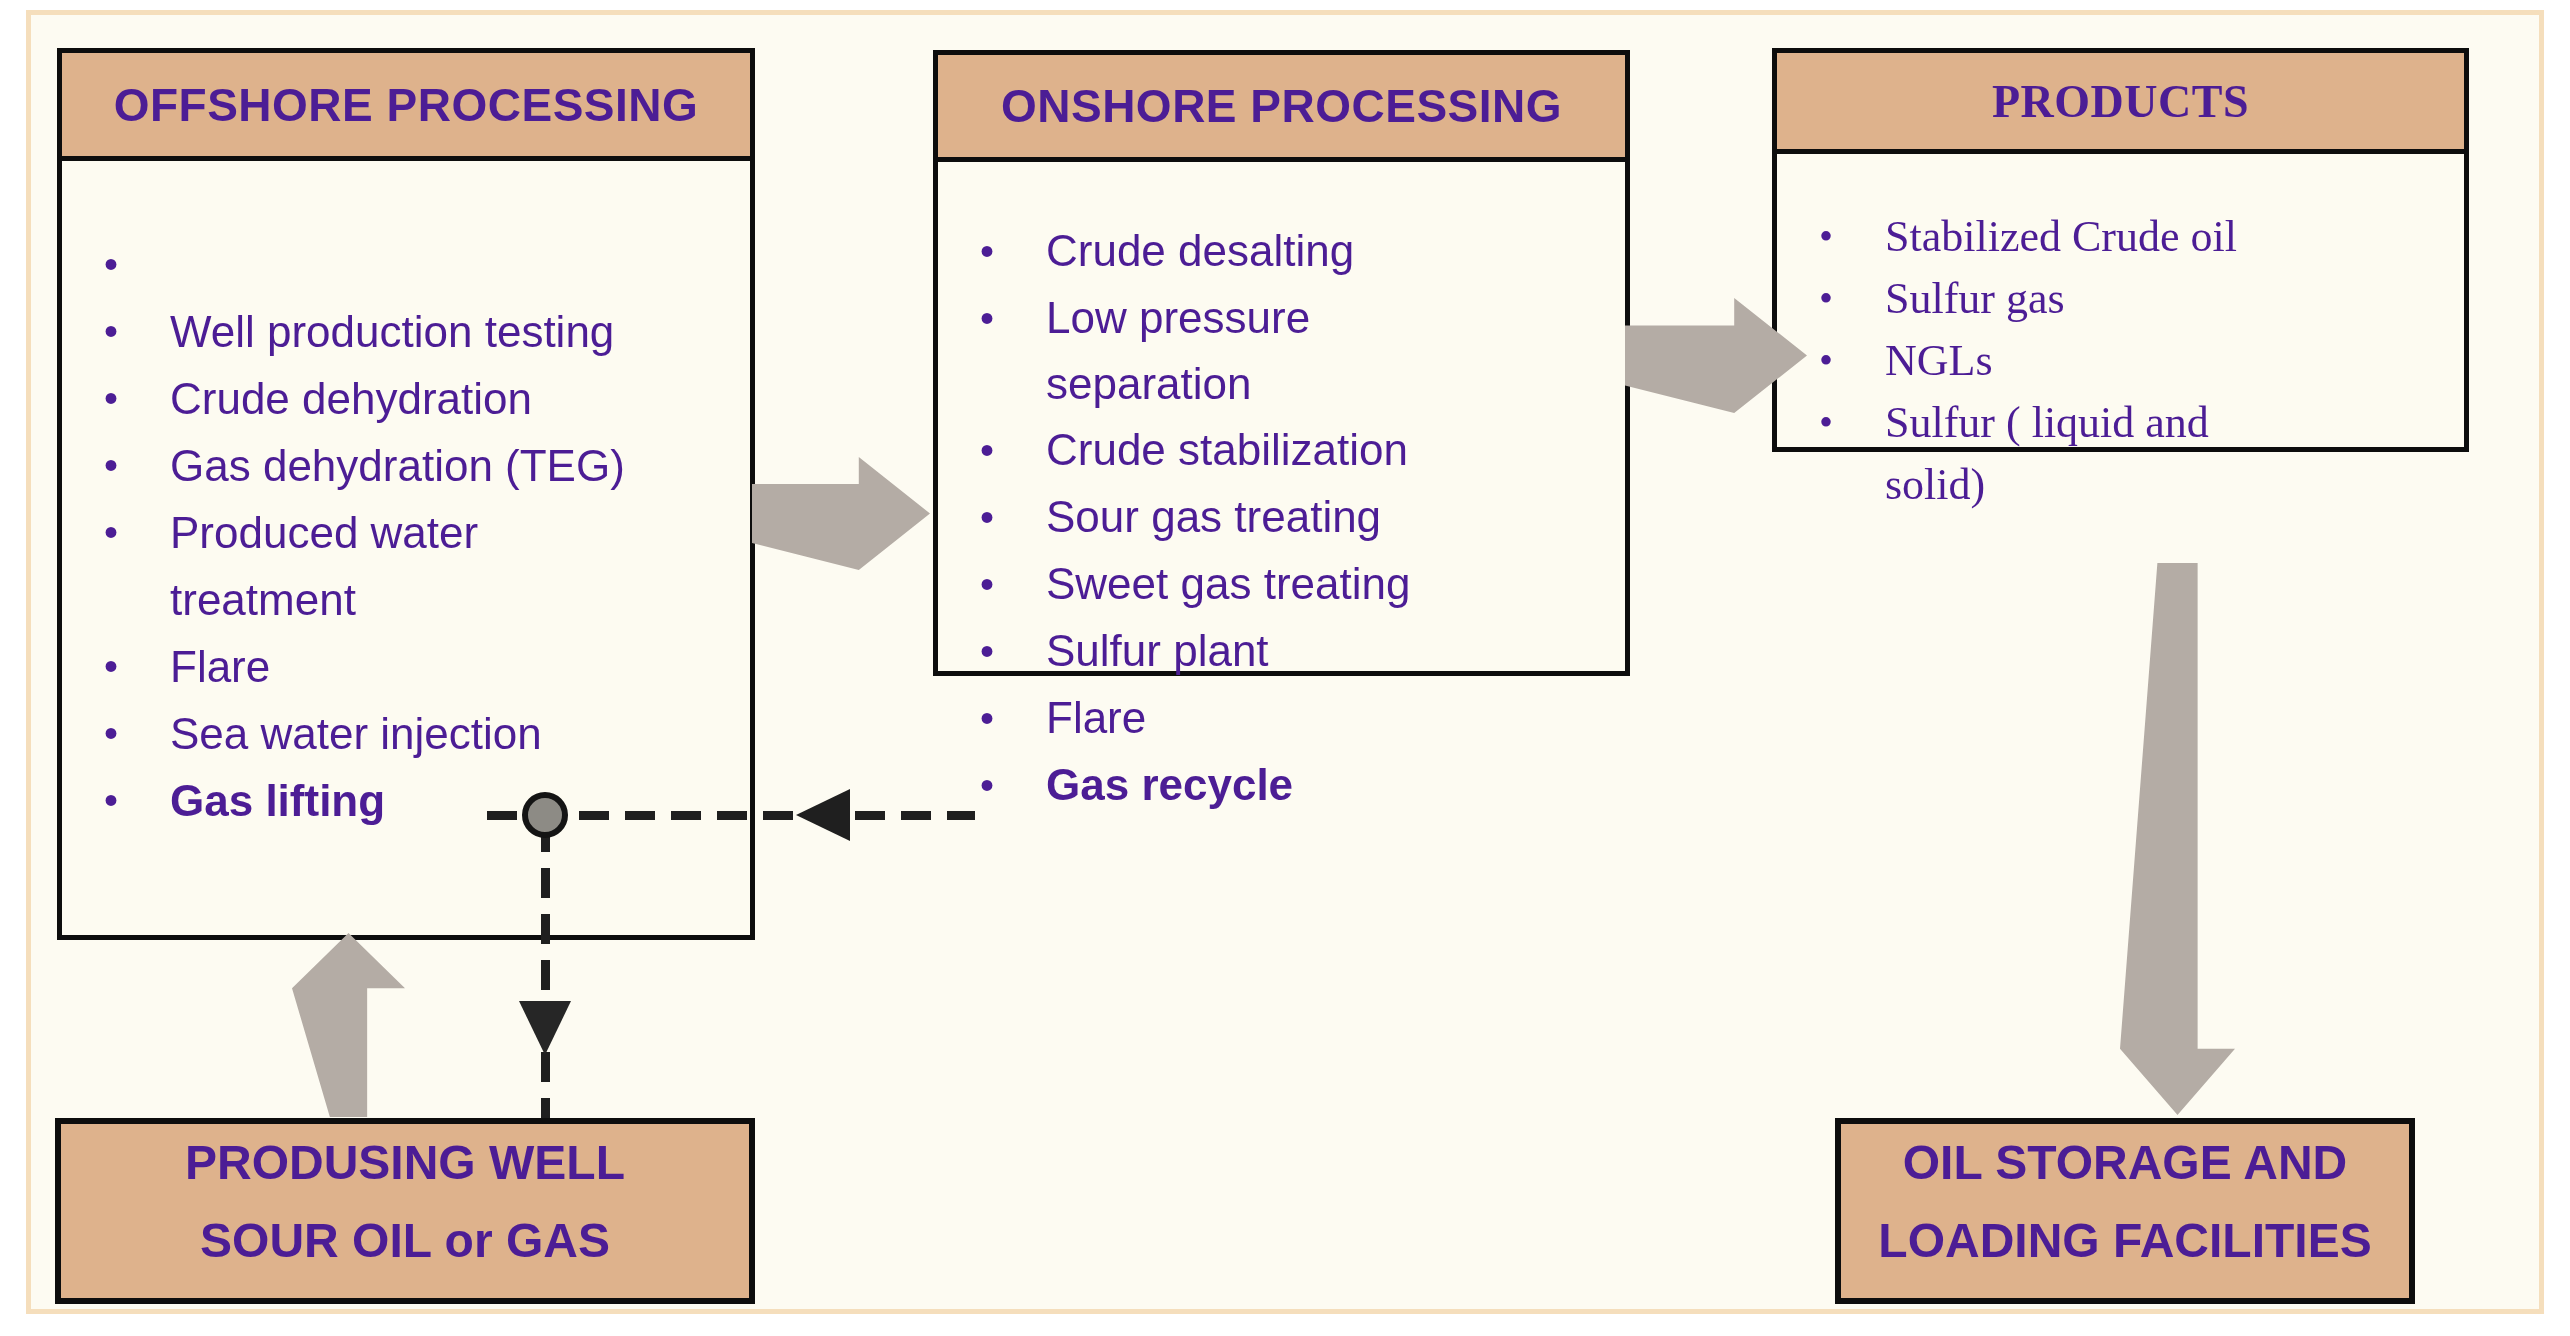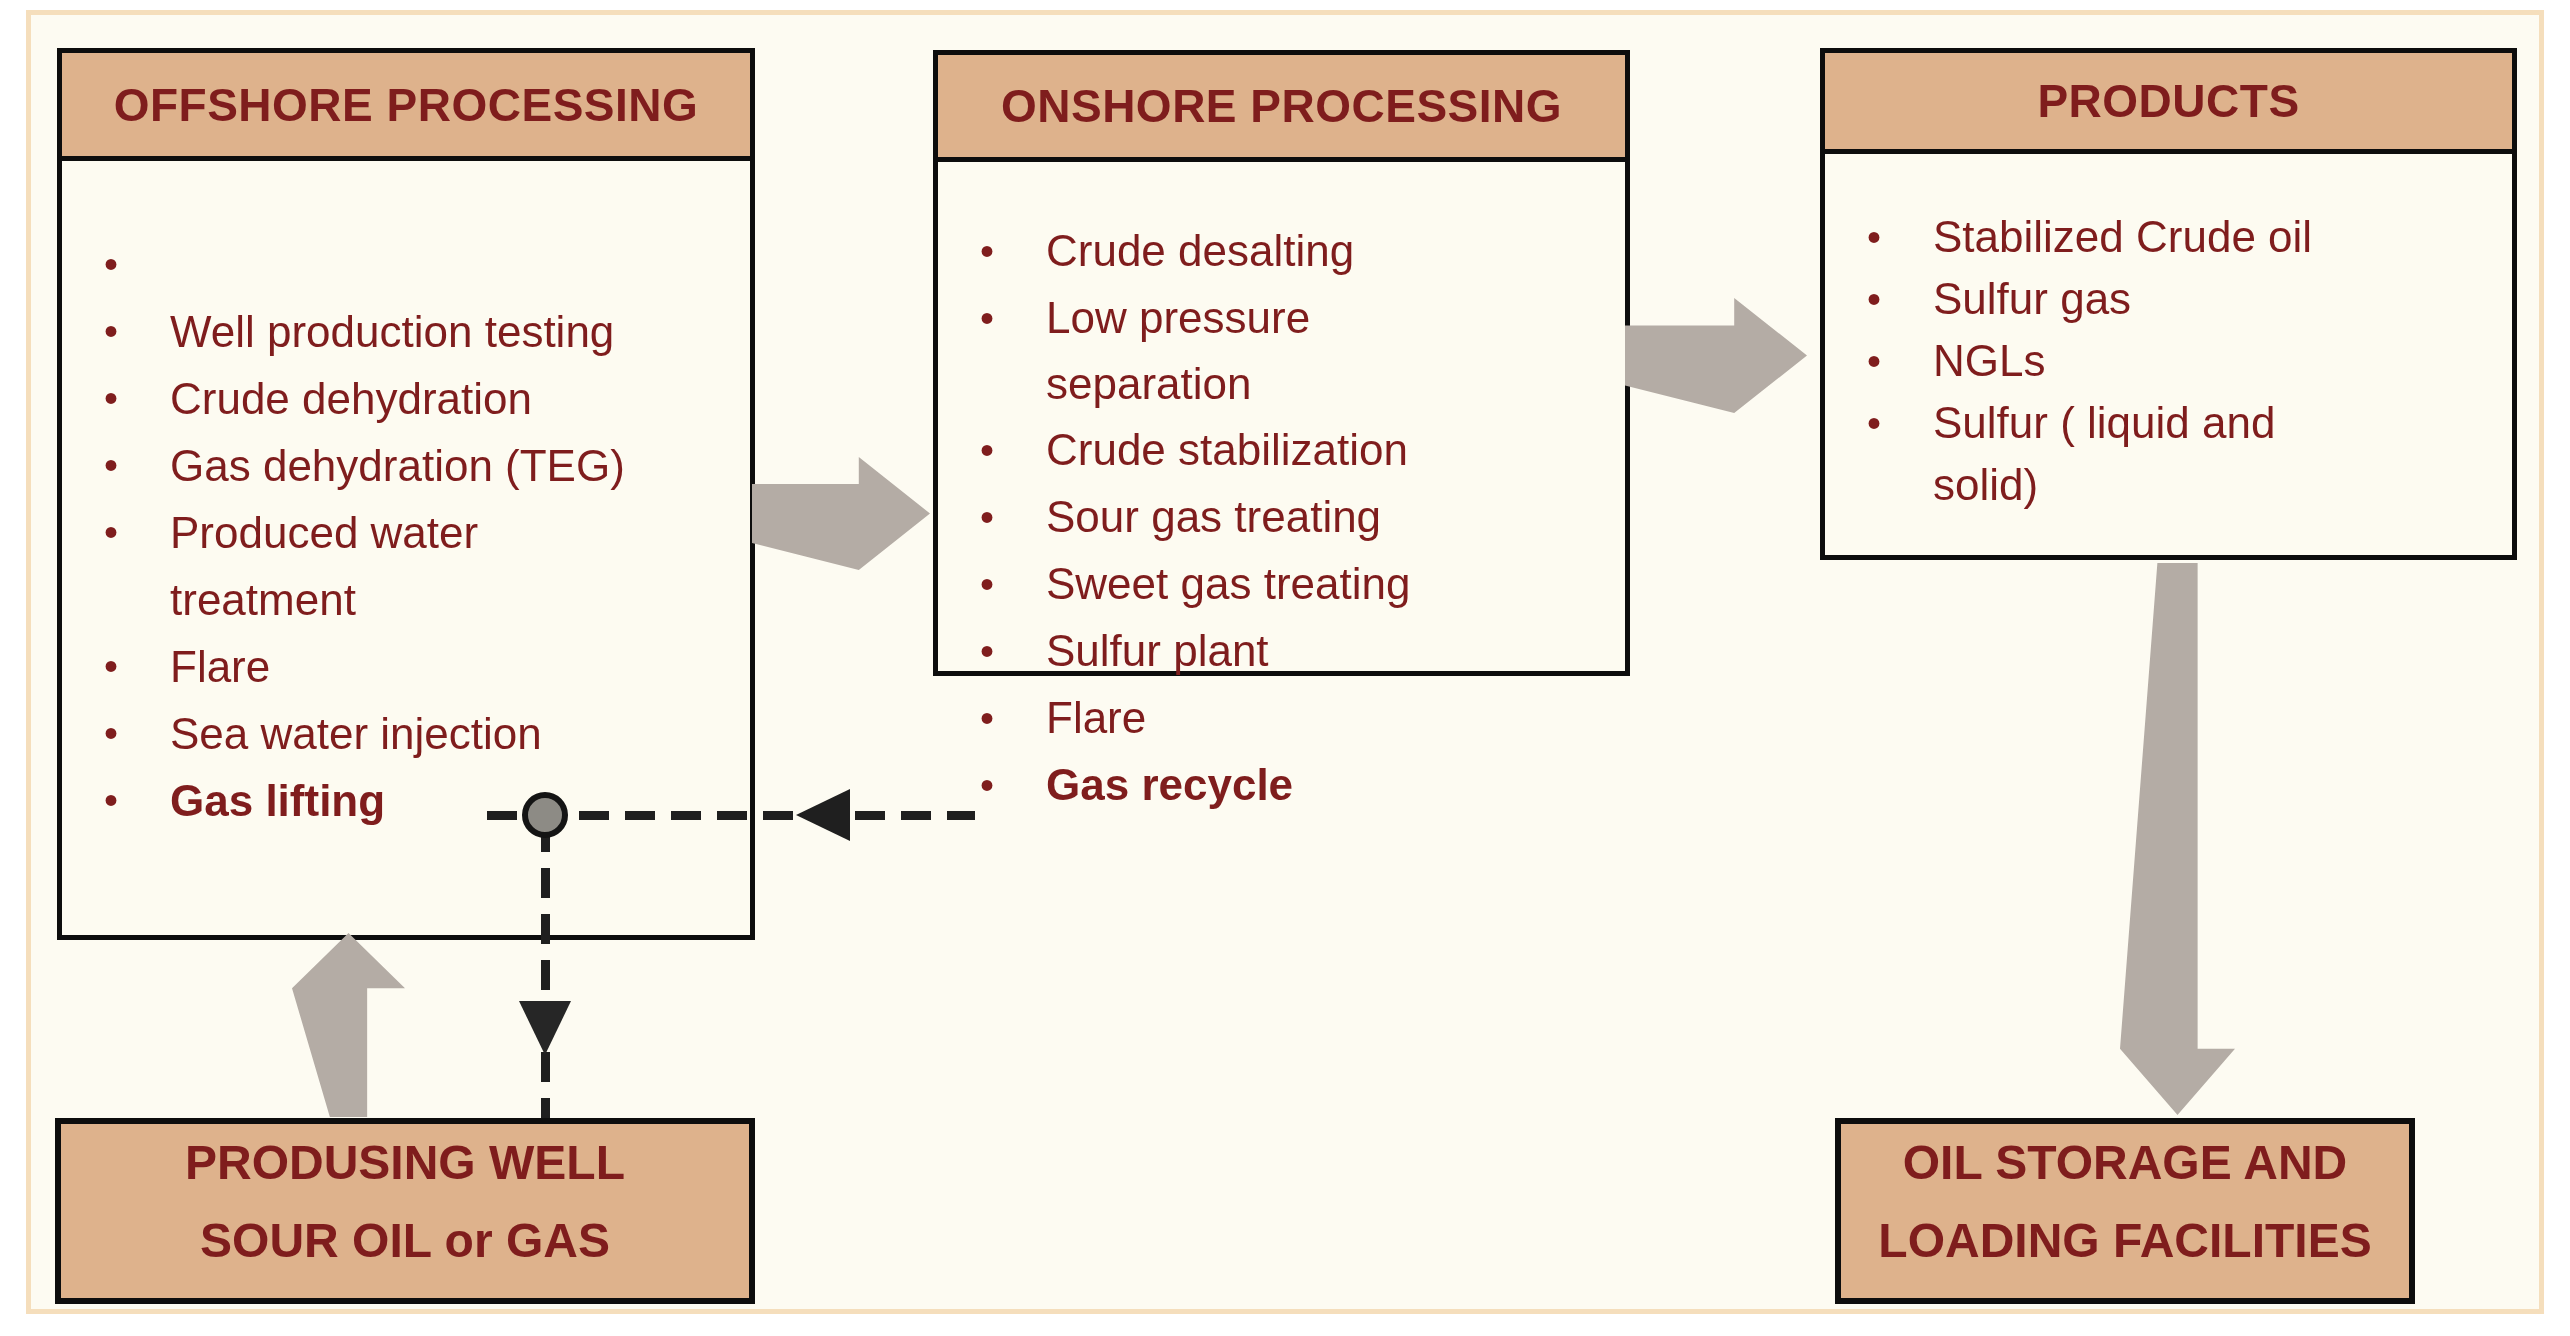--- a/index.html
+++ b/index.html
@@ -1,21 +1,21 @@
 <!DOCTYPE html>
 <html><head>
 <meta charset="utf-8">
 <style>
   html,body{margin:0;padding:0;background:#ffffff;}
   .canvas{
     position:relative;
     width:2570px;height:1336px;
     background:#ffffff;
     font-family:"Liberation Sans", sans-serif;
-    color:#7f1d1d;
+    color:#4c1d95;
     overflow:hidden;
   }
   .frame{
     position:absolute;left:26px;top:10px;right:26px;bottom:22px;
     border:5px solid #f5debc;
     background:#fdfbf2;
   }
   
   .pbox{
     position:absolute;
@@ -42,21 +42,21 @@
   }
   .txt{white-space:pre-line;}
   .bold-item .txt{font-weight:bold;}
   #box-offshore{left:57px;top:48px;width:698px;height:892px;}
   #box-offshore .hdr{height:103px;}
   #box-offshore ul{padding-top:70px;}
   #box-onshore{left:933px;top:50px;width:697px;height:626px;}
   #box-onshore .hdr{height:102px;}
   #box-onshore ul{padding-top:56px;line-height:66px;}
   #box-onshore li{line-height:66px;}
-  #box-products{left:1820px;top:48px;width:697px;height:512px;}
+  #box-products{left:1772px;top:48px;width:697px;height:404px;font-family:Liberation Serif, serif;}
   #box-products .hdr{height:96px;}
   #box-products ul{padding-top:52px;}
   #box-products li{line-height:62px;}
   #box-products .bullet{line-height:62px;}
   
   .tanbox{
     position:absolute;
     background:#deb28c;
     border:6px solid #0d0d0d;
     box-sizing:border-box;

